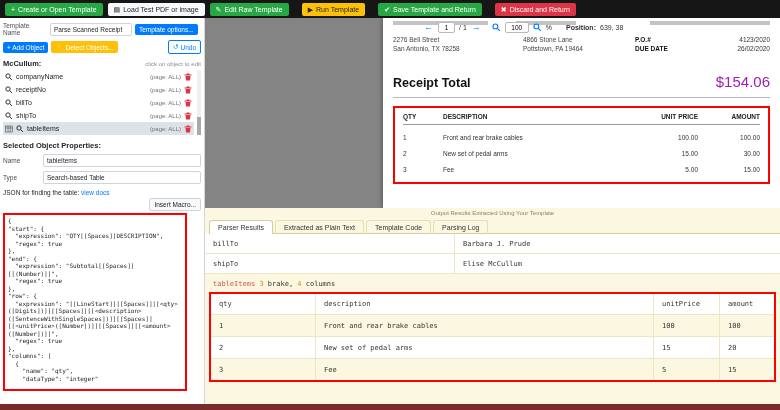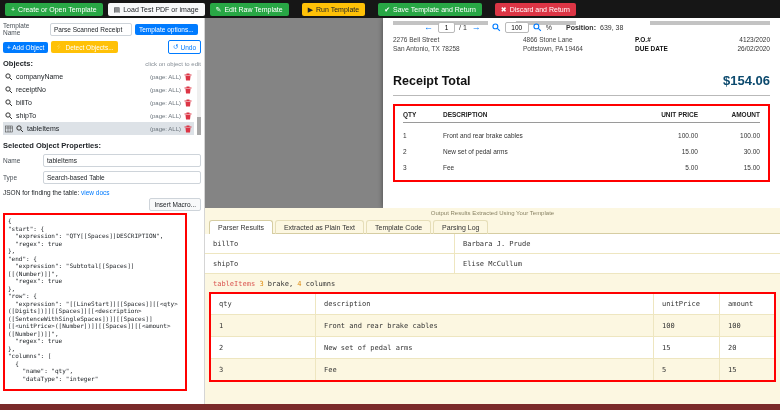--- a/index.html
+++ b/index.html
@@ -66,21 +66,21 @@
   .cut-row { display:flex; gap:28px; margin-top:3px; }
   .cutbar { height:4px; background:#c3c3c3; }
   .addr-grid { display:flex; margin-top:10px; font-size:6.5px; line-height:9px; color:#444; }
   .addr-col1 { width:130px; } .addr-col2 { width:112px; }
   .addr-col3 { flex:1; }
   .kv { display:flex; }
   .kv .k { font-weight:bold; color:#111; }
   .kv .v { margin-left:auto; color:#333; }
   .total-row { display:flex; align-items:baseline; margin-top:20px; padding-bottom:7px; border-bottom:1px solid #b9b9b9; }
   .total-label { font-size:12.5px; font-weight:bold; color:#111; }
-  .total-value { margin-left:auto; font-size:13px; font-weight:bold; color:#0c4a6e; }
+  .total-value { margin-left:auto; font-size:15px; font-weight:normal; color:#a21caf; }
   .doc-table { margin-top:8px; border:2px solid #ff0000; padding:5px 8px 9px 8px; }
   .dt-head { display:flex; font-size:6.5px; font-weight:bold; color:#222; padding-bottom:4px; border-bottom:1px solid #9a9a9a; }
   .dt-row { display:flex; font-size:6.5px; color:#333; margin-top:9px; }
   .dc1 { width:40px; } .dc2 { flex:1; } .dc3 { width:72px; text-align:right; } .dc4 { width:62px; text-align:right; }
 
   
   .results { position:absolute; left:205px; top:208px; width:575px; height:196px; background:#fcf7e1; }
   .results-header { text-align:center; font-size:6px; color:#8a8466; padding-top:2px; }
   .tabs { display:flex; gap:2px; margin:3px 0 0 4px; border-bottom:1px solid #d6cda2; align-items:flex-end; }
   .tab { font-size:7px; padding:3px 8px; color:#333; border:1px solid #e6deb8; border-bottom:none;
@@ -148,21 +148,21 @@
         <span>⚡</span>
         <span>Detect Objects...</span>
       </button>
       <button class="btn-xs outline-blue" style="margin-left:auto;">
         <span>↺</span>
         <span>Undo</span>
       </button>
     </div>
 
     <div class="objects-head">
-      <span class="objects-title">Objects:</span>
+      <span class="objects-title">McCullum:</span>
       <span class="objects-hint">click on object to edit</span>
     </div>
 
     <div class="obj-list">
       <div class="obj-row">
         <span>
             <svg width="8" height="8" viewBox="0 0 16 16">
               <circle cx="6" cy="6" r="4.3" fill="none" stroke="#333" stroke-width="2"></circle>
               <line x1="9.5" y1="9.5" x2="14" y2="14" stroke="#333" stroke-width="2"></line>
             </svg>

